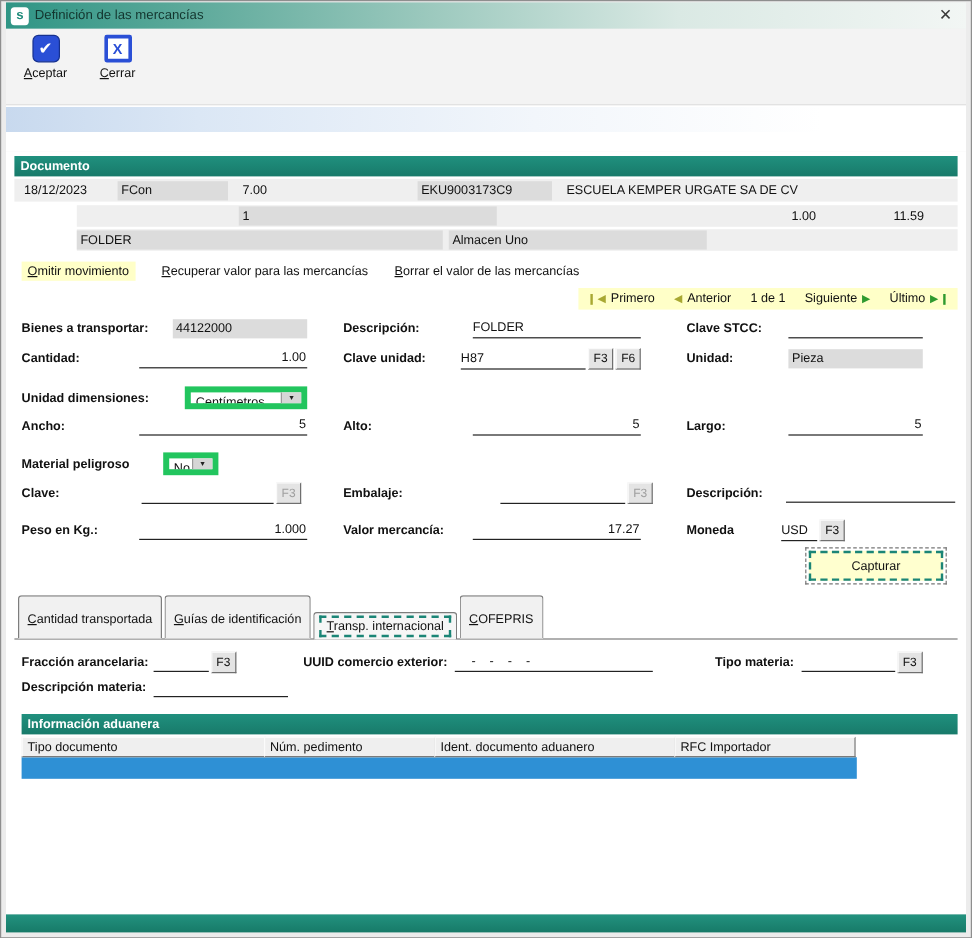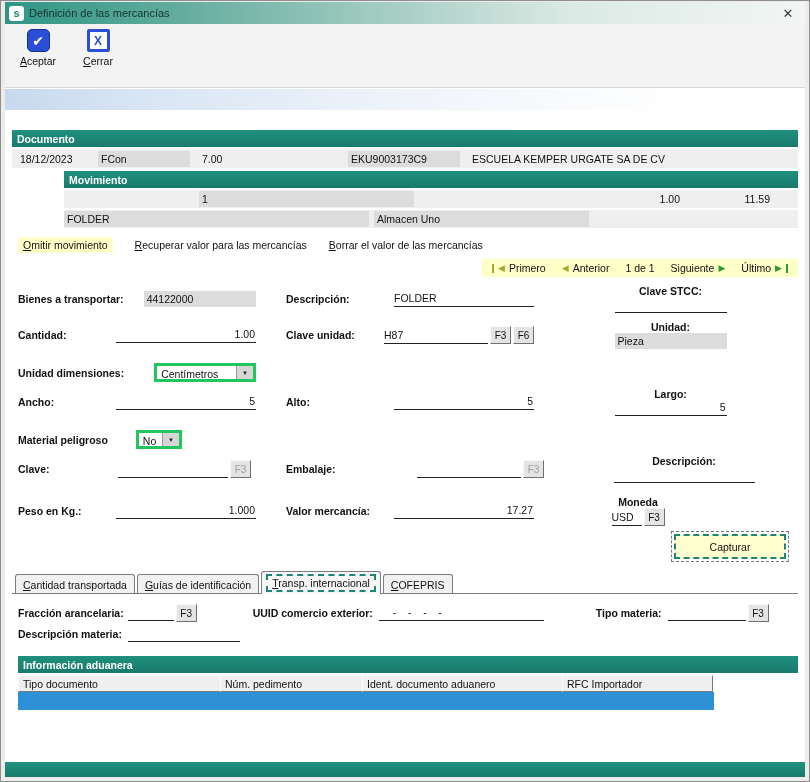--- a/index.html
+++ b/index.html
@@ -70,46 +70,46 @@
   .bar.green{background:#2f9a2f;}
   .bar.olive{background:#a8a832;}
 
   .merc-header{margin-top:5px;}
 
   .form{margin-top:8px;padding-left:6px;}
   .frow{display:grid;grid-template-columns:268px 286px 1fr;align-items:center;}
   .fcell{display:flex;align-items:center;justify-content:space-between;}
   .fcell.c1{padding-right:30px;gap:20px;}
   .fcell.c2{padding-right:38px;}
-  .fcell.c3{padding-right:29px;flex-direction:column;}
+  .fcell.c3{padding-right:29px;}
   .fcell.c3.nopad{padding-right:2px;}
   .fcell.start{justify-content:flex-start;}
   .flabel{font-weight:bold;white-space:nowrap;}
   .ufield{border-bottom:1px solid #222;height:16px;line-height:15px;font-size:10.5px;white-space:pre;overflow:hidden;}
   .num{text-align:right;padding-right:1px;}
   .fw140{width:140px;}.fw112{width:112px;}.fw104{width:104px;}.fw110{width:110px;}
   .fw141{width:141px;}.fw30{width:30px;}.fw46{width:46px;}.fw165{width:165px;}.fw78{width:78px;}
   .fgroup{display:flex;align-items:flex-end;gap:2px;}
   .fbtn{width:21px;height:18px;background:#e4e4e4;border:1px solid;border-color:#fafafa #6f6f6f #6f6f6f #fafafa;
         font-size:10px;display:flex;align-items:center;justify-content:center;cursor:default;}
   .fbtn.disabled{color:#9f9f9f;}
-  .dd{height:19px;border:3px solid #22c55e;background:#fff;display:flex;align-items:stretch;cursor:default;}
+  .dd{height:19px;border:5px solid #22c55e;background:#fff;display:flex;align-items:stretch;cursor:default;}
   .dd-val{padding:2px 4px 0;flex:1;font-size:10.5px;white-space:nowrap;overflow:hidden;}
   .dd-btn{width:17px;background:#d6d6d6;border-left:1px solid #9a9a9a;display:flex;align-items:center;justify-content:center;
           font-size:6px;color:#222;}
   .dd.w106{width:106px;margin-left:10px;}
   .dd.w46{width:46px;margin-left:8px;}
   .mt6{margin-top:6px;}.mt8{margin-top:8px;}.mt13{margin-top:13px;}.mt14{margin-top:14px;}
 
   .capturar-row{margin-top:8px;display:flex;justify-content:flex-end;padding-right:12px;}
   .capturar-btn{width:112px;height:25px;background:#ffffcf;border:2px dashed #1b8576;outline:1px dashed #777;
                 outline-offset:2px;font-size:10.5px;display:flex;align-items:center;justify-content:center;cursor:default;}
 
   .tabstrip{margin-top:12px;display:flex;align-items:flex-end;border-bottom:1px solid #7d7d7d;padding-left:3px;}
-  .tab{height:19px;padding:2px 7px 0;background:#f1f1f1;border:1px solid #7d7d7d;border-bottom:none;
+  .tab{height:36px;padding:2px 7px 0;background:#f1f1f1;border:1px solid #7d7d7d;border-bottom:none;
        border-radius:3px 3px 0 0;margin-right:2px;display:flex;align-items:center;cursor:default;}
   .tab.active{height:23px;background:#f6f6f6;margin-bottom:-1px;z-index:2;padding:0 4px;}
   .tab.active .tab-label{border:2px dashed #1b8576;padding:1px 4px;}
   .tab-label{font-size:10.5px;}
 
   .tabpanel{padding-left:6px;}
   .trow-a{margin-top:10px;display:flex;align-items:center;}
   .trow-b{margin-top:4px;display:flex;align-items:center;}
   .ml2{margin-left:2px;}.ml4{margin-left:4px;}.ml6{margin-left:6px;}.ml52{margin-left:52px;}.ml56{margin-left:56px;}
   .uuid-field{padding-left:14px;}
@@ -158,23 +158,20 @@
     </div>
     <div class="doc-row">
       <span class="txt w-fecha">18/12/2023</span>
       <span class="gfield w-concepto">FCon</span>
       <span class="txt w-folio">7.00</span>
       <span class="gfield w-rfc">EKU9003173C9</span>
       <span class="txt w-cliente">ESCUELA KEMPER URGATE SA DE CV</span>
     </div>
 
     <div class="mov-block">
-      <div class="sec-header">
-        <span>Movimiento</span>
-      </div>
       <div class="mov-row">
         <span class="gfield w-unidades">1</span>
         <span class="txt w-cant">1.00</span>
         <span class="txt w-precio">11.59</span>
       </div>
       <div class="mov-row">
         <span class="gfield w-desc">FOLDER</span>
         <span class="gfield w-almacen">Almacen Uno</span>
       </div>
     </div>

